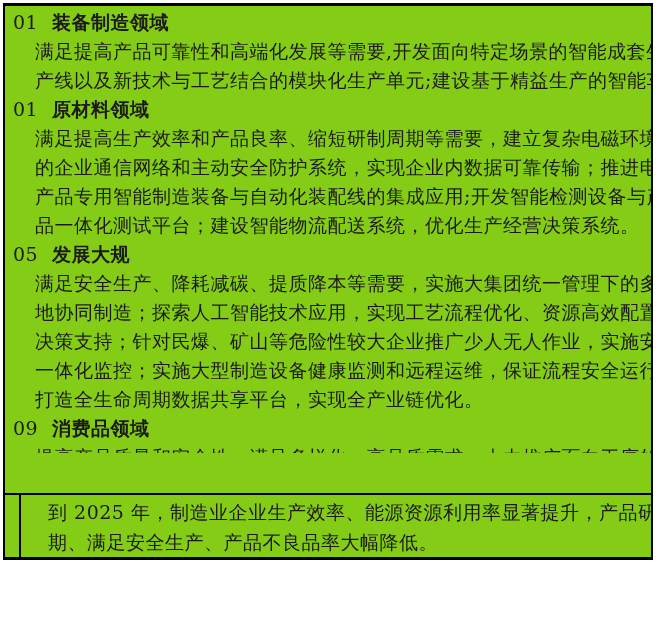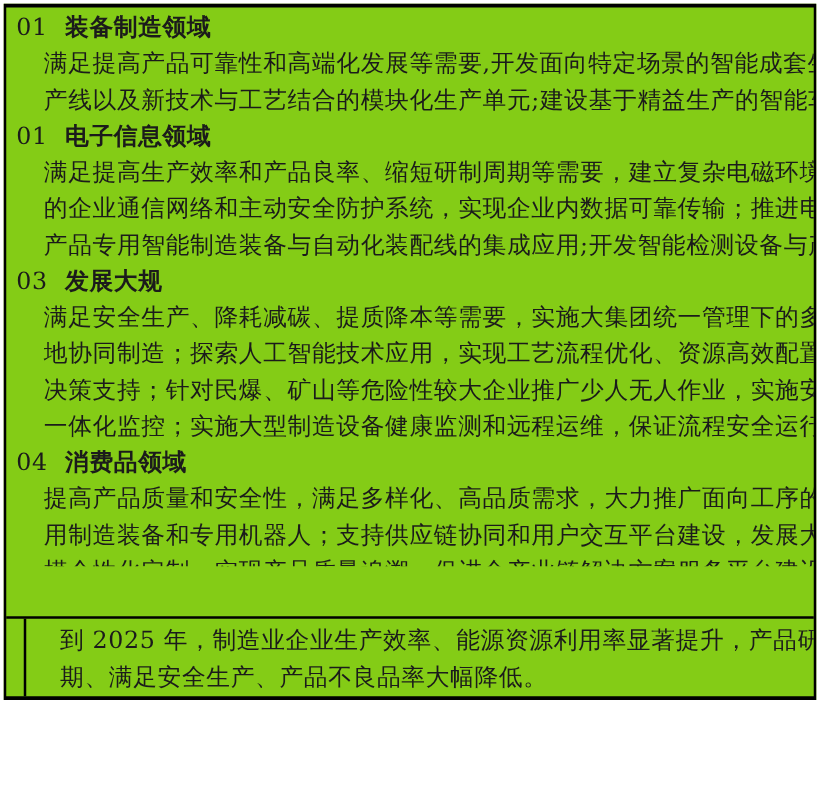--- a/index.html
+++ b/index.html
@@ -85,40 +85,42 @@
       <div class="section">
         <div class="head-line">
           <span class="sec-num">01</span><span class="sec-title">装备制造领域</span>
         </div>
         <div class="body-line">满足提高产品可靠性和高端化发展等需要,开发面向特定场景的智能成套生</div>
         <div class="body-line">产线以及新技术与工艺结合的模块化生产单元;建设基于精益生产的智能车</div>
       </div>
 
       <div class="section">
         <div class="head-line">
-          <span class="sec-num">01</span><span class="sec-title">电子信息领域</span>
+          <span class="sec-num">01</span><span class="sec-title">原材料领域</span>
         </div>
         <div class="body-line">满足提高生产效率和产品良率、缩短研制周期等需要，建立复杂电磁环境下</div>
         <div class="body-line">的企业通信网络和主动安全防护系统，实现企业内数据可靠传输；推进电子</div>
         <div class="body-line">产品专用智能制造装备与自动化装配线的集成应用;开发智能检测设备与产</div>
+        <div class="body-line">品一体化测试平台；建设智能物流配送系统，优化生产经营决策系统。</div>
       </div>
 
       <div class="section">
         <div class="head-line">
-          <span class="sec-num">03</span><span class="sec-title">发展大规</span>
+          <span class="sec-num">05</span><span class="sec-title">发展大规</span>
         </div>
         <div class="body-line">满足安全生产、降耗减碳、提质降本等需要，实施大集团统一管理下的多基</div>
         <div class="body-line">地协同制造；探索人工智能技术应用，实现工艺流程优化、资源高效配置和</div>
         <div class="body-line">决策支持；针对民爆、矿山等危险性较大企业推广少人无人作业，实施安全</div>
         <div class="body-line">一体化监控；实施大型制造设备健康监测和远程运维，保证流程安全运行；</div>
+        <div class="body-line">打造全生命周期数据共享平台，实现全产业链优化。</div>
       </div>
 
       <div class="section">
         <div class="head-line">
-          <span class="sec-num">04</span><span class="sec-title">消费品领域</span>
+          <span class="sec-num">09</span><span class="sec-title">消费品领域</span>
         </div>
         <div class="body-line">提高产品质量和安全性，满足多样化、高品质需求，大力推广面向工序的专</div>
         <div class="body-line">用制造装备和专用机器人；支持供应链协同和用户交互平台建设，发展大规</div>
         <div class="body-line">模个性化定制，实现产品质量追溯；促进全产业链解决方案服务平台建设。</div>
       </div>
 
     </div>
 
     <div class="footer-row">
       <div class="footer-stub"></div>

